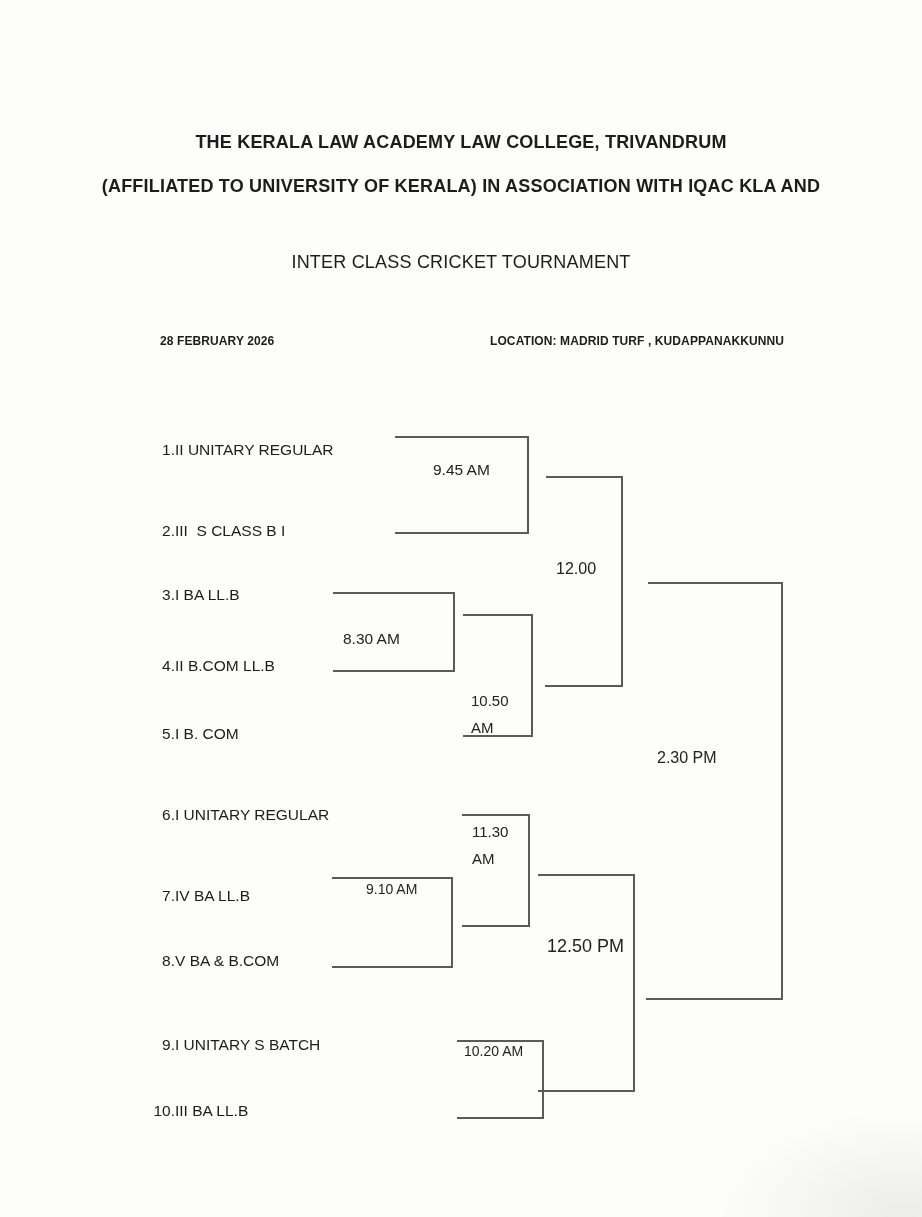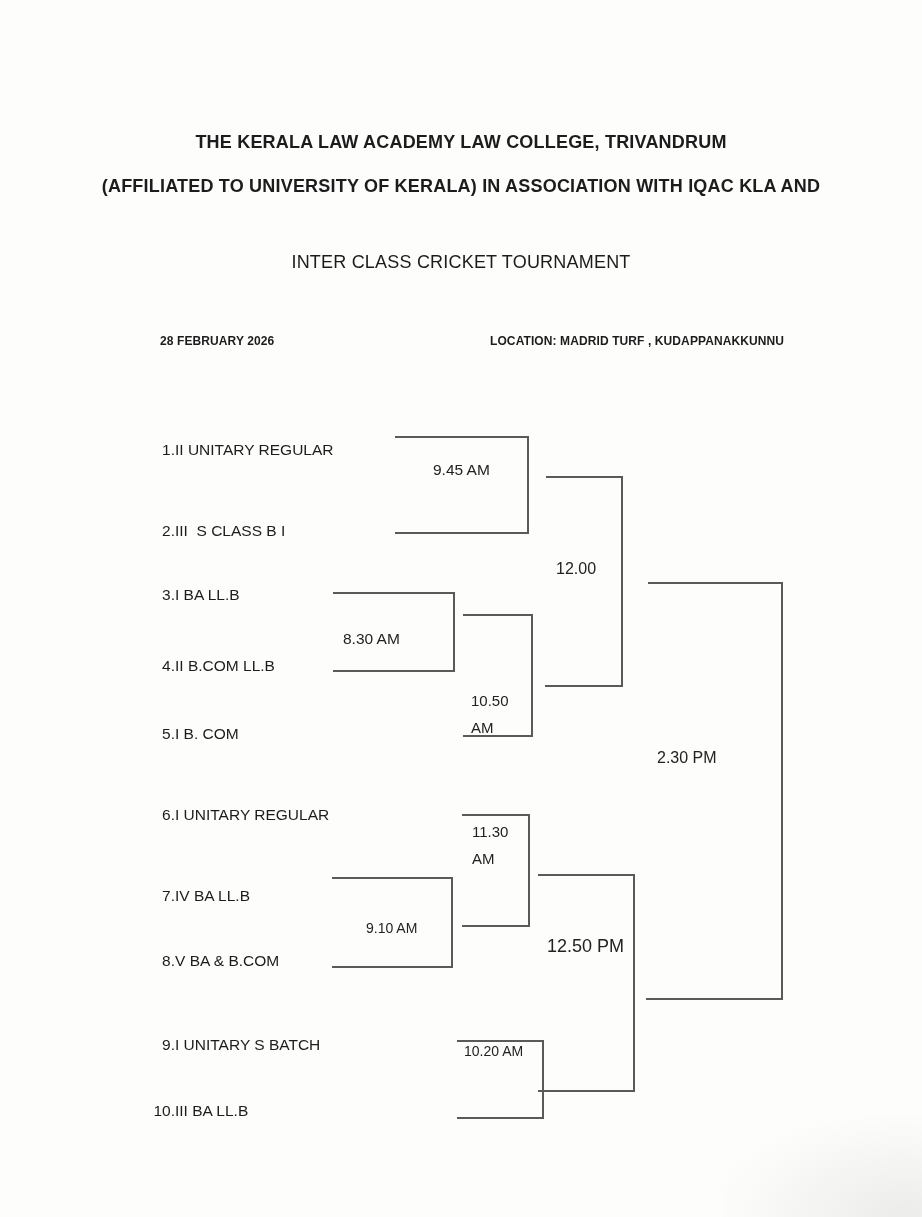--- a/index.html
+++ b/index.html
@@ -83,21 +83,21 @@
   <div class="hl" style="left:538px;top:874px;width:97px"></div>
   <div class="vl" style="left:633px;top:874px;height:218px"></div>
   <div class="hl" style="left:538px;top:1090px;width:97px"></div>
 
   <div class="hl" style="left:648px;top:582px;width:135px"></div>
   <div class="vl" style="left:781px;top:582px;height:418px"></div>
   <div class="hl" style="left:646px;top:998px;width:137px"></div>
 
   <div class="time" style="left:433px;top:461px">9.45 AM</div>
   <div class="time" style="left:343px;top:630px">8.30 AM</div>
-  <div class="time small" style="left:366px;top:920px">9.10 AM</div>
+  <div class="time small" style="left:366px;top:881px">9.10 AM</div>
   <div class="time small" style="left:464px;top:1043px">10.20 AM</div>
   <div class="time wrap" style="left:471px;top:687px">10.50 AM</div>
   <div class="time wrap" style="left:472px;top:818px">11.30 AM</div>
   <div class="time" style="left:556px;top:560px;font-size:16px">12.00</div>
   <div class="time" style="left:547px;top:936px;font-size:18px">12.50 PM</div>
   <div class="time" style="left:657px;top:749px;font-size:16px">2.30 PM</div>
 
   <div class="shade"></div>
 </div>
 

